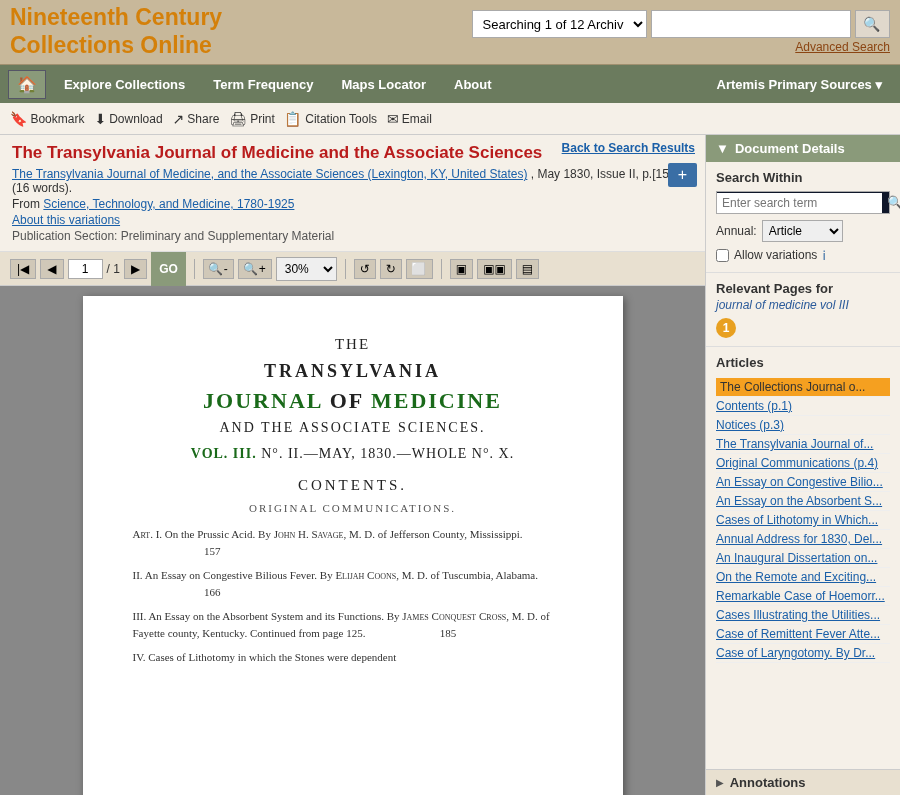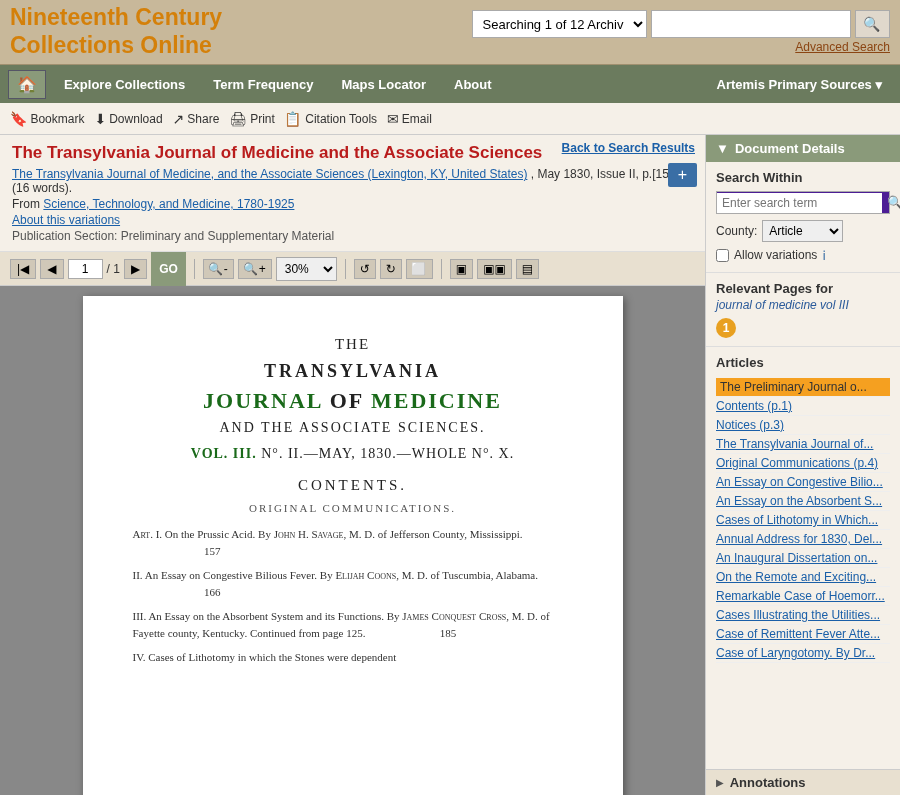--- a/index.html
+++ b/index.html
@@ -62,21 +62,21 @@
     .doc-contents { font-size: 15px; letter-spacing: 3px; margin-bottom: 8px; color: #222; }
     .doc-orig-comm { font-size: 11px; letter-spacing: 2px; color: #555; margin-bottom: 12px; }
     .doc-article { text-align: left; font-size: 11px; color: #333; margin-bottom: 8px; line-height: 1.5; }
     .doc-article-num { font-variant: small-caps; }
 
     
     #right-panel { width: 195px; background: #f5f0e8; border-left: 1px solid #ccc; display: flex; flex-direction: column; overflow: hidden; }
     #doc-details-header { background: #8a9a7a; color: white; font-size: 13px; font-weight: bold; padding: 6px 10px; display: flex; align-items: center; gap: 6px; }
     #search-within { padding: 8px 10px; border-bottom: 1px solid #ddd; }
     .sw-label { font-size: 13px; font-weight: bold; color: #333; margin-bottom: 6px; }
-    .sw-input-wrap { display: flex; align-items: center; border: 1px solid #aaa; background: #4c1d95; margin-bottom: 6px; }
+    .sw-input-wrap { display: flex; align-items: center; border: 1px solid #aaa; background: #0f172a; margin-bottom: 6px; }
     .sw-input { border: none; flex: 1; padding: 3px 5px; font-size: 12px; outline: none; }
     .sw-search-icon { padding: 3px 5px; color: #888; font-size: 13px; cursor: pointer; }
     .sw-within-row { display: flex; align-items: center; gap: 5px; margin-bottom: 4px; }
     .sw-within-label { font-size: 12px; color: #333; }
     .sw-select { border: 1px solid #aaa; font-size: 12px; padding: 2px; }
     .sw-allow-row { display: flex; align-items: center; gap: 5px; }
     .sw-checkbox { width: 13px; height: 13px; }
     .sw-allow-label { font-size: 12px; color: #333; }
     .sw-info-icon { color: #3a6ea5; font-size: 13px; cursor: pointer; }
 
@@ -238,21 +238,21 @@
       <span>Document Details</span>
     </div>
 
     <div id="search-within">
       <div class="sw-label">Search Within</div>
       <div class="sw-input-wrap">
         <input type="text" class="sw-input" placeholder="Enter search term" style="">
         <span class="sw-search-icon">🔍</span>
       </div>
       <div class="sw-within-row">
-        <span class="sw-within-label">County:</span>
+        <span class="sw-within-label">Annual:</span>
         <select class="sw-select">
           <option>Article</option>
           <option>Document</option>
           <option>Collection</option>
         </select>
       </div>
       <div class="sw-allow-row">
         <input type="checkbox" class="sw-checkbox" style="">
         <span class="sw-allow-label">Allow variations</span>
         <span class="sw-info-icon">ℹ</span>
@@ -261,21 +261,21 @@
 
     <div id="relevant-pages">
       <div class="rp-label">Relevant Pages for</div>
       <div class="rp-italic">journal of medicine vol III</div>
       <span class="rp-badge">1</span>
     </div>
 
     <div id="articles-section">
       <div class="articles-label">Articles</div>
       <ul class="article-list">
-        <li class="article-item active">The Preliminary Journal o...</li>
+        <li class="article-item active">The Collections Journal o...</li>
         <li class="article-item">Contents (p.1)</li>
         <li class="article-item">Notices (p.3)</li>
         <li class="article-item">The Transylvania Journal of...</li>
         <li class="article-item">Original Communications (p.4)</li>
         <li class="article-item">An Essay on Congestive Bilio...</li>
         <li class="article-item">An Essay on the Absorbent S...</li>
         <li class="article-item">Cases of Lithotomy in Which...</li>
         <li class="article-item">Annual Address for 1830, Del...</li>
         <li class="article-item">An Inaugural Dissertation on...</li>
         <li class="article-item">On the Remote and Exciting...</li>

